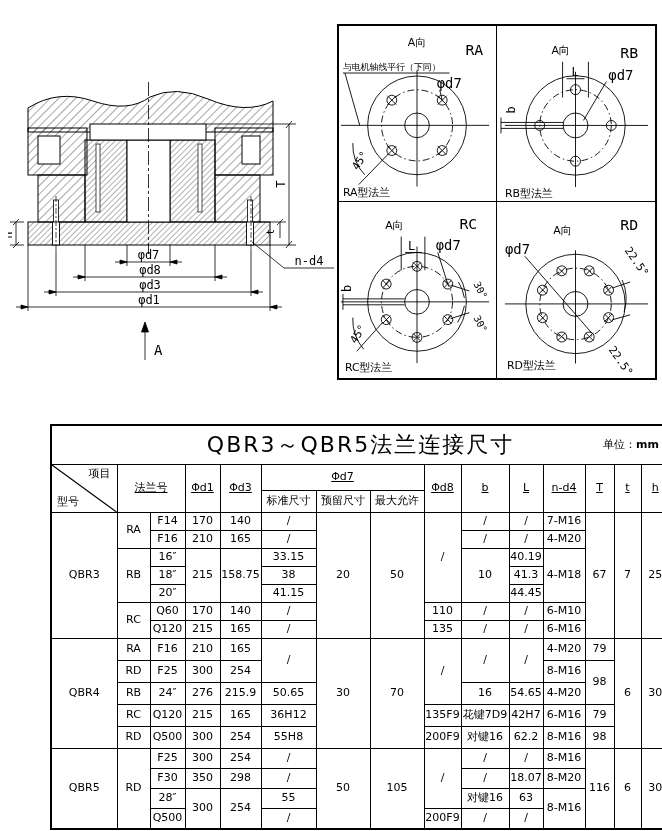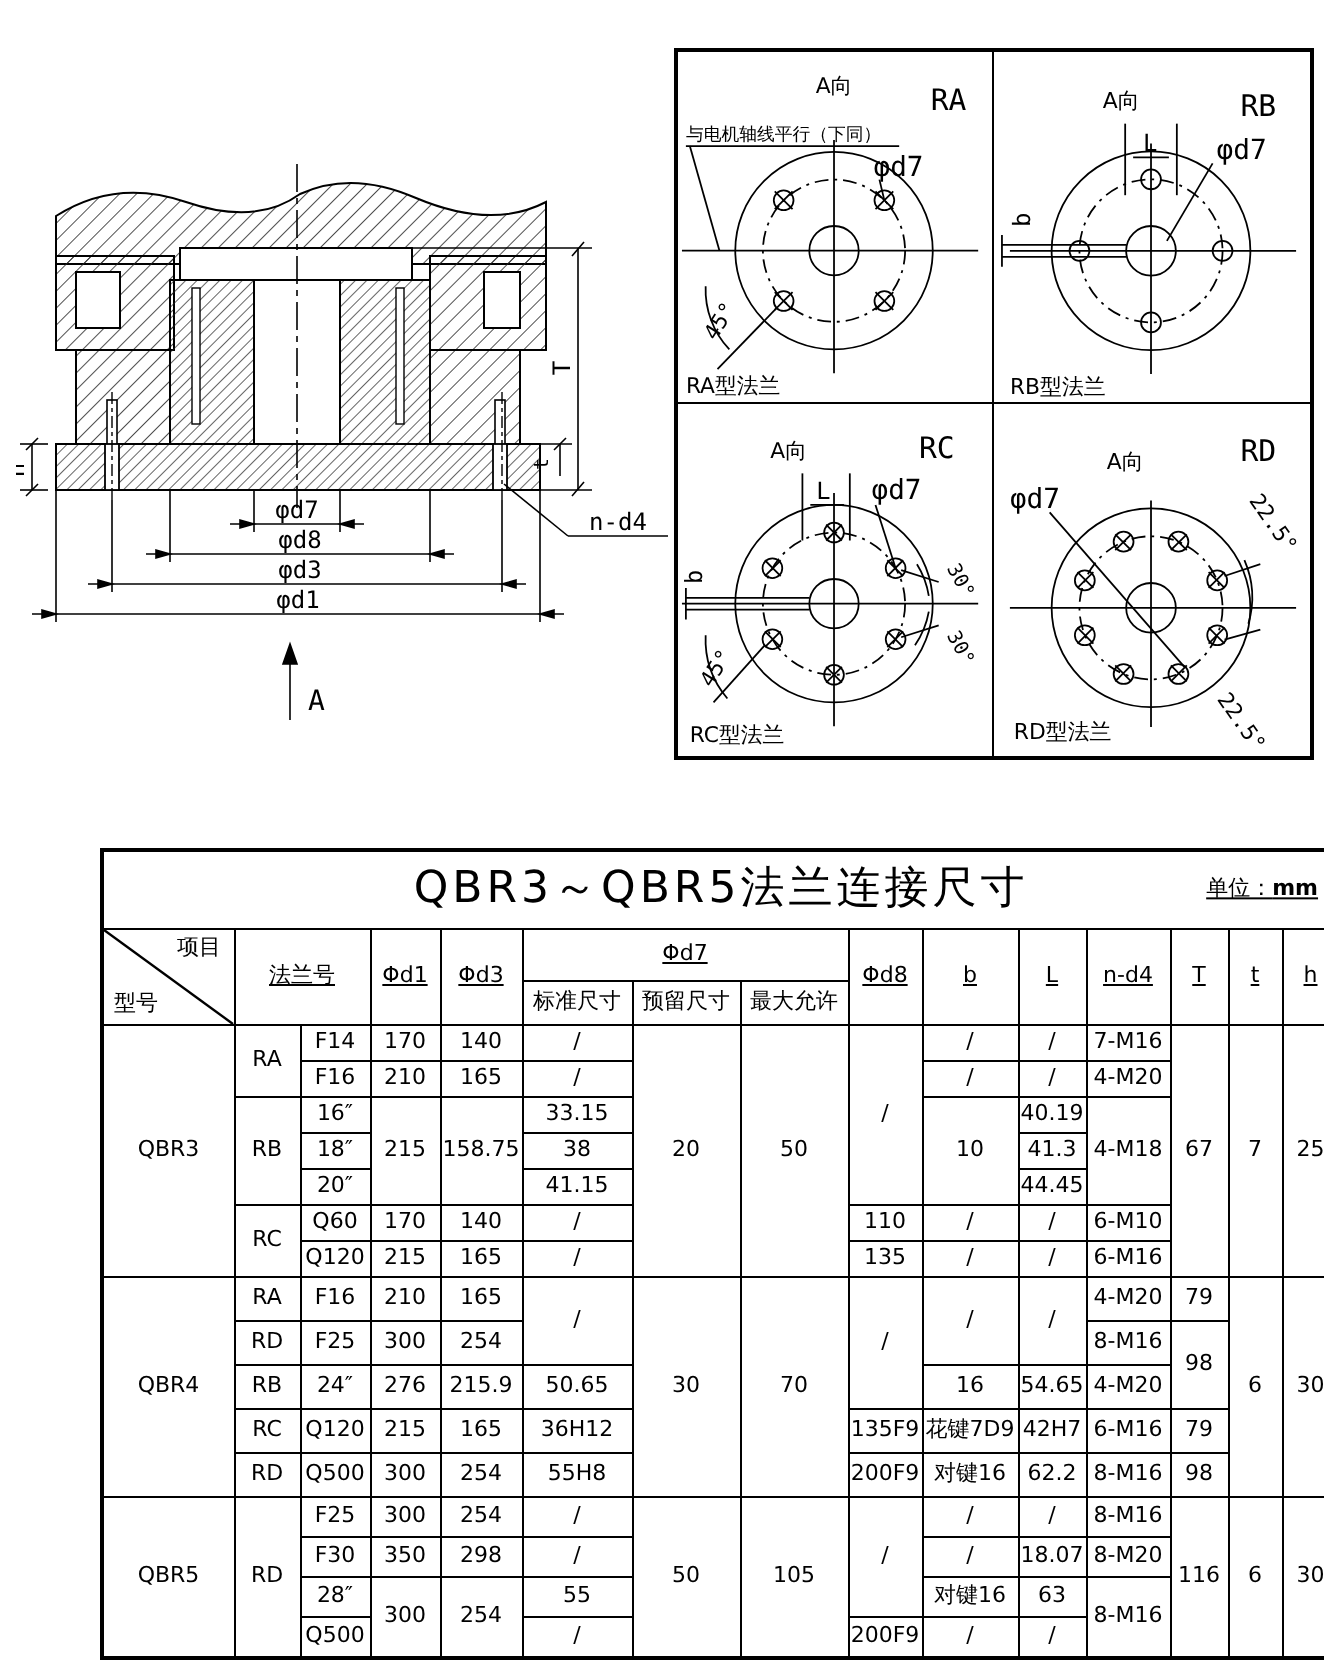--- a/index.html
+++ b/index.html
@@ -15,21 +15,21 @@
   .quad.q-rb{border-bottom:1px solid #000;}
   .quad.q-rc{border-right:1px solid #000;}
   .quad svg{display:block;width:100%;height:100%;}
 
   
   #dim-table{left:22px;top:424px;width:619px;border-collapse:collapse;table-layout:fixed;margin-left:28px;}
   #dim-table td,#dim-table th{border:1px solid #000;text-align:center;vertical-align:middle;font-size:11px;font-weight:normal;padding:0;line-height:1.15;overflow:hidden;}
   #dim-table{border:2px solid #000;}
   tr.title-row td{height:38px;border-bottom:2px solid #000;position:relative;}
   .table-title{font-size:22px;letter-spacing:2px;}
-  .unit-wrap{position:absolute;right:10px;top:50%;transform:translateY(-50%);font-size:11px;letter-spacing:0;text-decoration:underline;}
+  .unit-wrap{position:absolute;right:10px;top:50%;transform:translateY(-50%);font-size:11px;letter-spacing:0;}
   tr.hdr1 td{height:25px;font-size:11.5px;}
   tr.hdr2 td{height:21px;font-size:11px;}
   tr.r3{height:18px;} tr.r4{height:22px;} tr.r5{height:20px;}
   tr.sec-start td{border-top:2px solid #000;}
   tr.hdr-start td{border-top:2px solid #000;text-decoration:underline;}
   .diag-cell{position:relative;}
   .diag-cell .d-svg{position:absolute;left:0;top:0;width:100%;height:100%;}
   .diag-top{position:absolute;right:6px;top:3px;font-size:11px;}
   .diag-bottom{position:absolute;left:5px;bottom:3px;font-size:11px;text-align:right;}
 </style>

